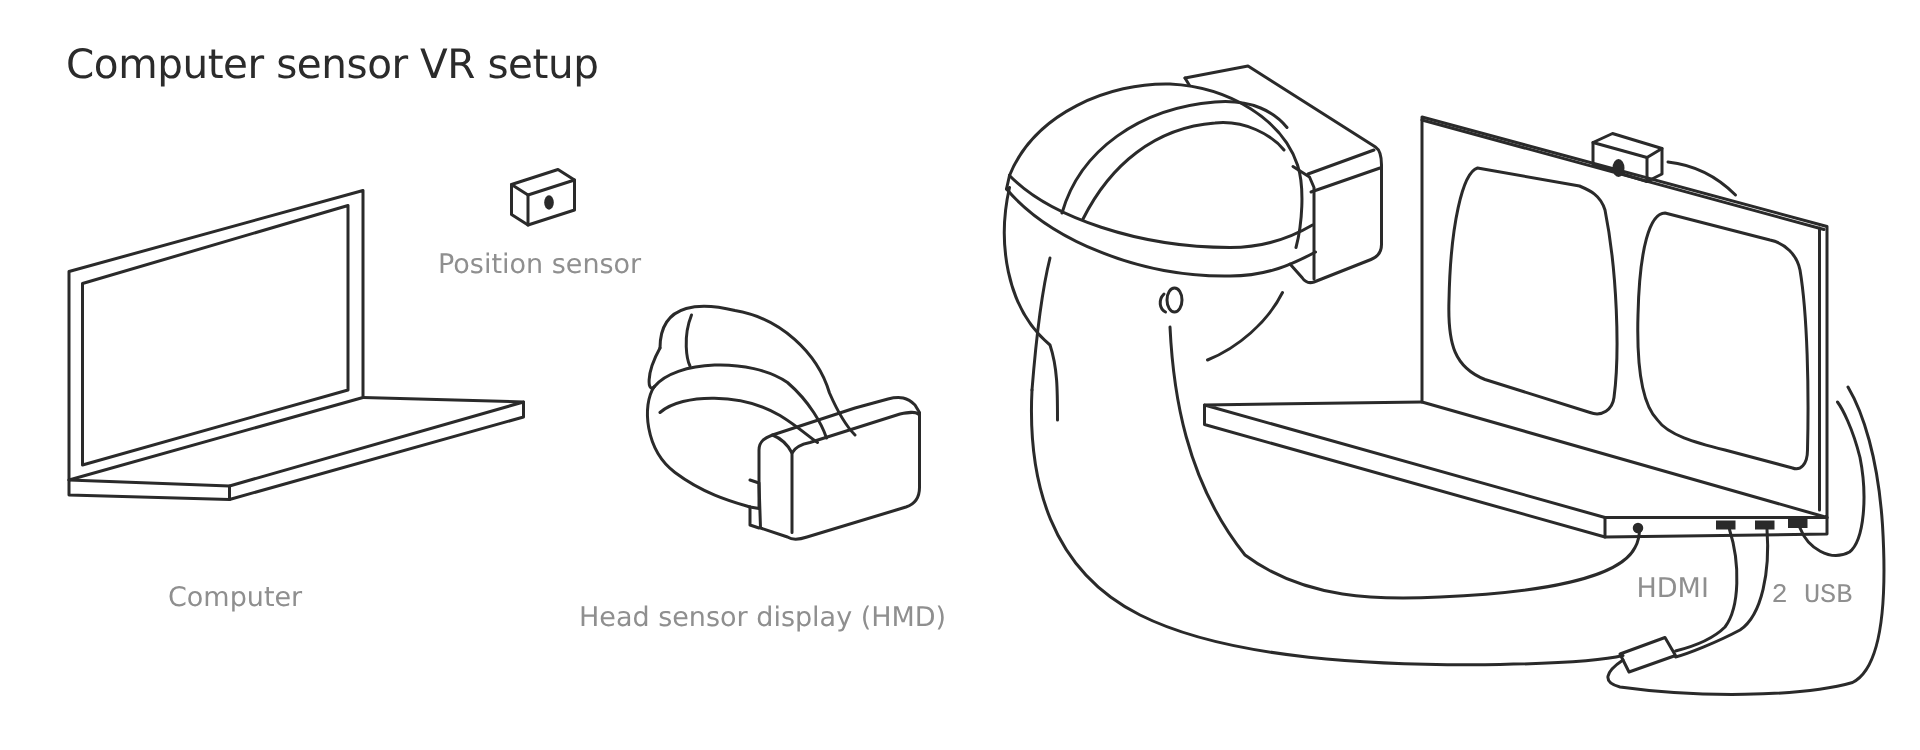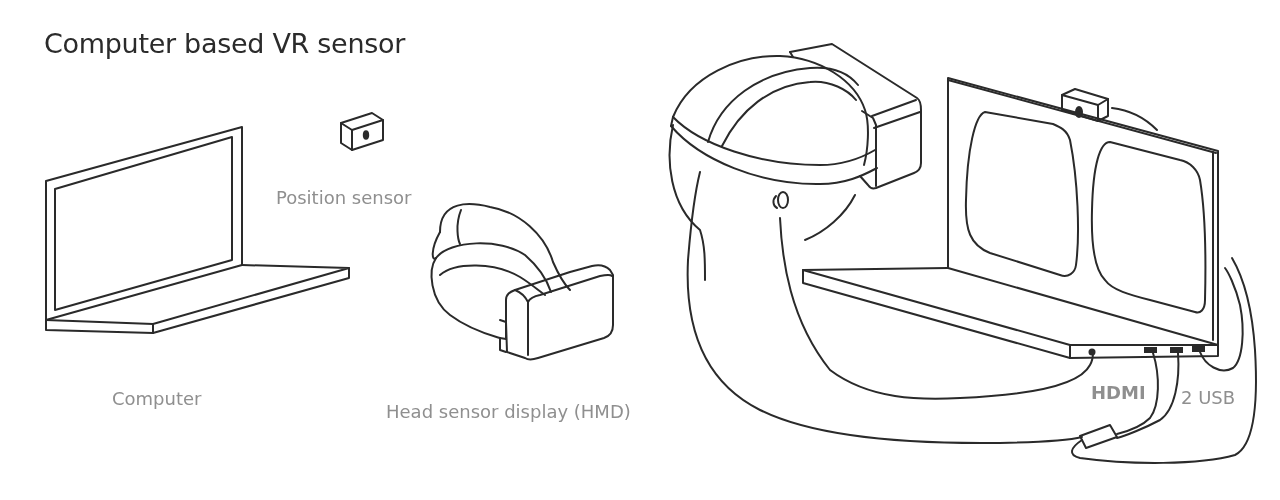--- a/index.html
+++ b/index.html
@@ -6,21 +6,21 @@
     body { width: 1280px; height: 500px; position: relative; overflow: hidden; font-family: "DejaVu Sans", sans-serif; }
     .title { position: absolute; left: 44px; top: 28px; font-size: 27px; color: #2b2b2b; letter-spacing: -0.3px; font-family: "DejaVu Sans", sans-serif; }
     .label { position: absolute; font-size: 18px; color: #8f8f8f; font-family: "DejaVu Sans", sans-serif; white-space: nowrap; }
     svg { position: absolute; left: 0; top: 0; }
     .ln { fill: none; stroke: #2a2a2a; stroke-width: 2; stroke-linejoin: round; stroke-linecap: round; }
     .fl { fill: #2a2a2a; stroke: none; }
   </style>
 </head>
 <body>
 
-<div class="title">Computer based VR sensor</div>
+<div class="title">Computer sensor VR setup</div>
 
 <svg width="1280" height="500" viewBox="0 0 1280 500">
 
   <g>
     <path class="ln" d="M341 123 L372 113 L383 120 L383 140 L352 150 L341 143 Z"></path>
     <path class="ln" d="M341 123 L352 130 L383 120"></path>
     <path class="ln" d="M352 130 L352 150"></path>
     <ellipse class="fl" cx="366" cy="135" rx="3.2" ry="4.8"></ellipse>
   </g>
 
@@ -107,17 +107,17 @@
     <path class="ln" d="M1178 353 C1180 380 1175 410 1160 420 C1145 428 1125 436 1117 438"></path>
 
     <path class="ln" d="M1200 352 C1205 365 1220 375 1233 368 C1243 360 1245 330 1240 305 C1235 285 1228 272 1225 268"></path>
 
     <path class="ln" d="M1082 440 C1070 448 1068 455 1080 458 C1130 465 1200 465 1235 455 C1255 445 1258 400 1255 350 C1252 305 1242 275 1232 258"></path>
 
     <path class="ln" d="M1080 436 L1110 425 L1117 437 L1086 448 Z"></path>
   </g>
 </svg>
 
-<div class="label" style="left:276px; top:166px;margin-top:21px;">Position sensor</div>
+<div class="label" style="left:292px; top:166px;">Position sensor</div>
 <div class="label" style="left:112px; top:388px;">Computer</div>
 <div class="label" style="left:386px; top:401px;">Head sensor display (HMD)</div>
-<div class="label" style="left:1091px; top:382px;font-weight:bold;">HDMI</div>
-<div class="label" style="left:1181px; top:387px;">2 USB</div>
+<div class="label" style="left:1091px; top:382px;">HDMI</div>
+<div class="label" style="left:1181px; top:387px;font-family:Liberation Mono, monospace;">2 USB</div>
 
 </body></html>

